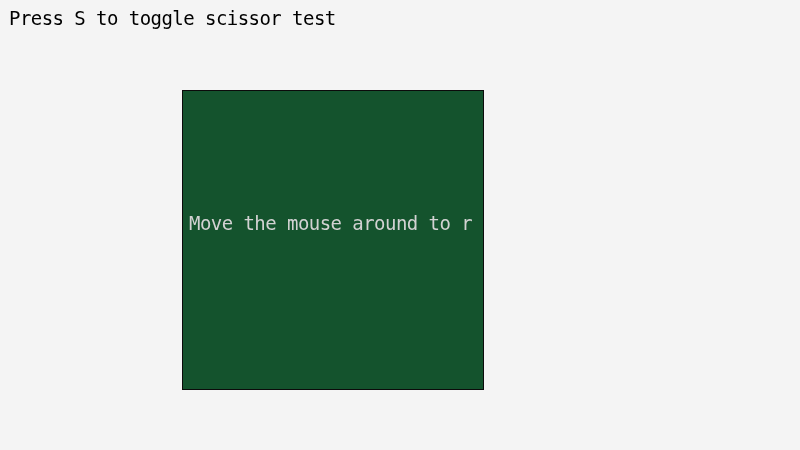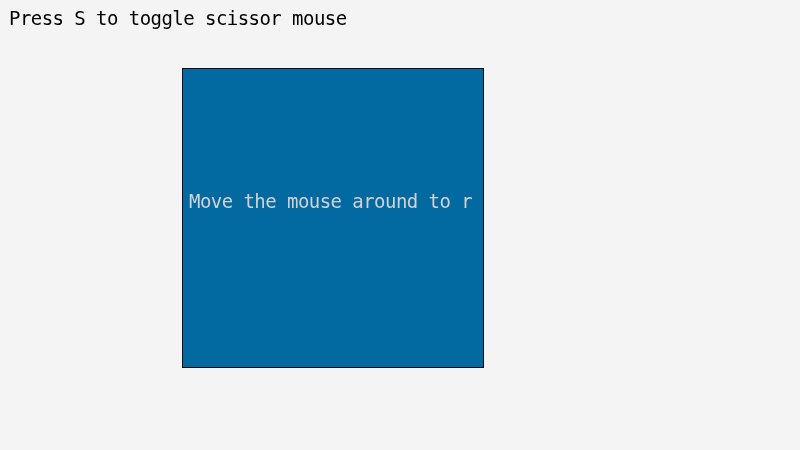--- a/index.html
+++ b/index.html
@@ -64,21 +64,21 @@
     white-space: pre;
     -webkit-font-smoothing: none;
     font-smooth: never;
   }
 </style>
 </head>
 <body>
 
 <div id="app" style="background: rgb(244, 244, 244); width: 800px; height: 450px;">
 
-  <div id="hint-text" style="color: rgb(0, 0, 0);">Press S to toggle scissor mouse</div>
+  <div id="hint-text" style="color: rgb(0, 0, 0);">Press S to toggle scissor test</div>
 
-  <div id="scissor-rect" style="left: 182px; top: 68px; width: 300px; height: 298px; background: #0369a1; border-color: rgb(11, 11, 11);">
+  <div id="scissor-rect" style="left: 182px; top: 90px; width: 300px; height: 298px; background: #14532d; border-color: rgb(11, 11, 11);">
     <div id="scissor-inner">
       <div id="clipped-text" style="color: rgb(210, 210, 210);">Move the mouse around to r</div>
     </div>
   </div>
 
 </div>
 
 </body></html>

